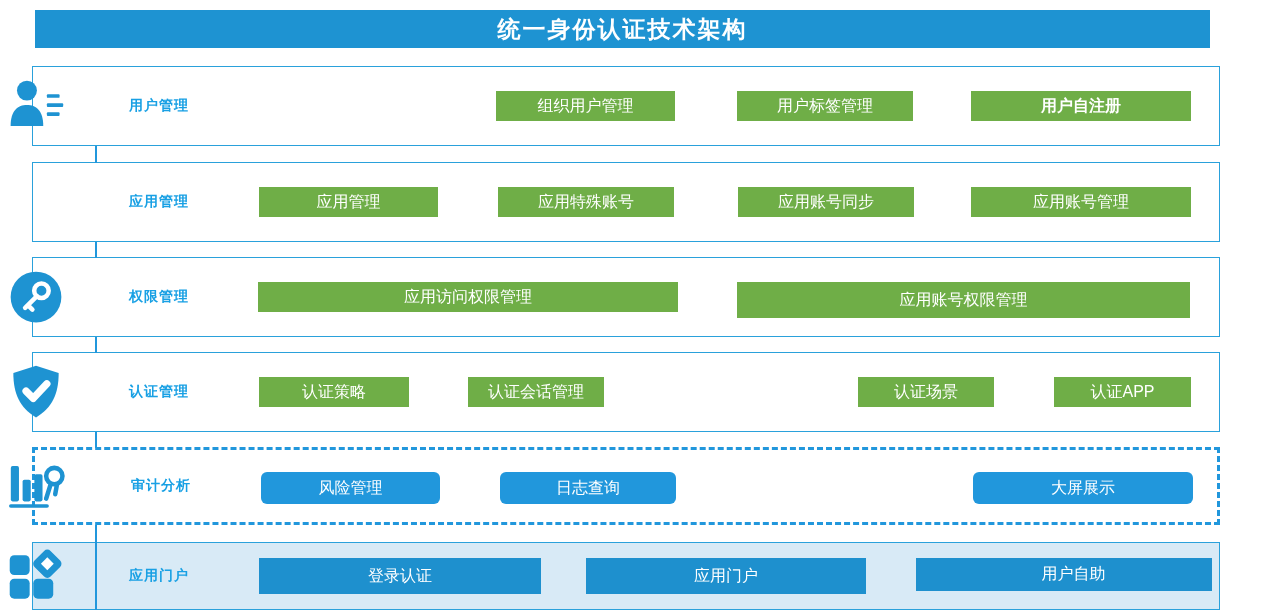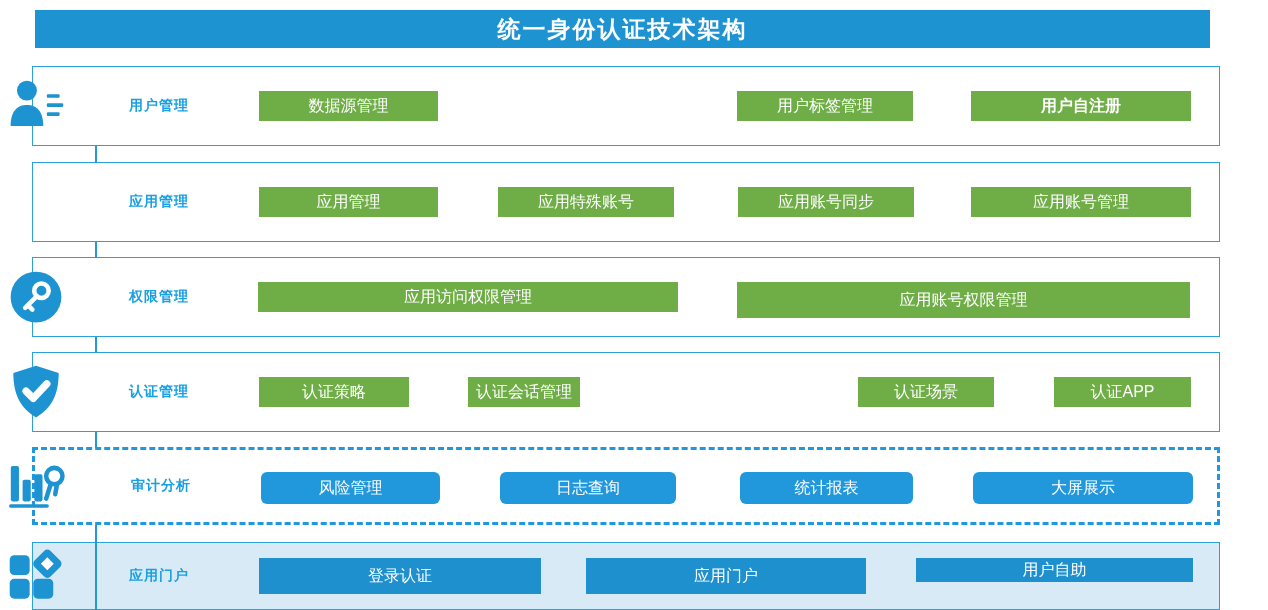--- a/index.html
+++ b/index.html
@@ -57,21 +57,21 @@
             <g fill="#1E93D2">
               <circle cx="22" cy="15" r="11"></circle>
               <path d="M4 54 C4 37 12 31 22 31 C32 31 40 37 40 54 Z"></path>
               <rect x="44" y="19" width="14" height="4" rx="1"></rect>
               <rect x="44" y="29" width="18" height="4" rx="1"></rect>
               <rect x="44" y="39" width="14" height="4" rx="1"></rect>
             </g>
           </svg>
         </span>
         <div class="row-label">用户管理</div>
-        <div class="btn green" style="left: 226px; width: 179px; height: 30px; top: 24px;">数据源管理</div>
+        <div class="btn green" style="left: 463px; width: 179px; height: 30px; top: 24px;">组织用户管理</div>
         <div class="btn green" style="left: 704px; width: 176px; height: 30px; top: 24px;">用户标签管理</div>
         <div class="btn green" style="left: 938px; width: 220px; height: 30px; top: 24px; font-weight: bold;">用户自注册</div>
       </div>
       <div class="row solid" style="top: 162px; height: 80px;">
         <div class="row-label">应用管理</div>
         <div class="btn green" style="left: 226px; width: 179px; height: 30px; top: 24px;">应用管理</div>
         <div class="btn green" style="left: 465px; width: 176px; height: 30px; top: 24px;">应用特殊账号</div>
         <div class="btn green" style="left: 705px; width: 176px; height: 30px; top: 24px;">应用账号同步</div>
         <div class="btn green" style="left: 938px; width: 220px; height: 30px; top: 24px;">应用账号管理</div>
       </div>
@@ -89,59 +89,58 @@
       </div>
       <div class="row solid" style="top: 352px; height: 80px;">
         <span class="row-icon">
           <svg viewBox="0 0 64 64">
             <path d="M32 3 L57 11 C57 34 50 49 32 60 C14 49 7 34 7 11 Z" fill="#1E93D2"></path>
             <path d="M21 31 L29 39 L44 23" stroke="#ffffff" stroke-width="8" fill="none" stroke-linecap="round" stroke-linejoin="round"></path>
           </svg>
         </span>
         <div class="row-label">认证管理</div>
         <div class="btn green" style="left: 226px; width: 150px; height: 30px; top: 24px;">认证策略</div>
-        <div class="btn green" style="left: 435px; width: 112px; height: 30px; top: 24px;">认证会话管理</div>
+        <div class="btn green" style="left: 435px; width: 136px; height: 30px; top: 24px;">认证会话管理</div>
         <div class="btn green" style="left: 825px; width: 136px; height: 30px; top: 24px;">认证场景</div>
         <div class="btn green" style="left: 1021px; width: 137px; height: 30px; top: 24px;">认证APP</div>
       </div>
       <div class="row dashed" style="top: 447px; height: 78px;">
         <span class="row-icon">
           <svg viewBox="0 0 64 64">
             <g fill="#1E93D2">
               <rect x="2" y="10" width="9" height="39" rx="2"></rect>
               <rect x="15" y="25" width="9" height="24" rx="2"></rect>
               <rect x="28" y="19" width="9" height="30" rx="2"></rect>
               <rect x="0" y="52" width="44" height="4" rx="2"></rect>
             </g>
             <circle cx="50" cy="21" r="9" stroke="#1E93D2" stroke-width="5" fill="none"></circle>
             <path d="M46 30 L41 46 M53 30 L51 41" stroke="#1E93D2" stroke-width="5" fill="none" stroke-linecap="round"></path>
           </svg>
         </span>
         <div class="row-label">审计分析</div>
         <div class="btn blue" style="left: 226px; width: 179px; height: 32px; top: 22px;">风险管理</div>
         <div class="btn blue" style="left: 465px; width: 176px; height: 32px; top: 22px;">日志查询</div>
-        <div class="btn blue" style="left: 705px; width: 173px; height: 32px; top: 22px;">统计报表</div>
         <div class="btn blue" style="left: 938px; width: 220px; height: 32px; top: 22px;">大屏展示</div>
       </div>
       <div class="row filled" style="top: 542px; height: 68px;">
         <span class="row-icon">
           <svg viewBox="0 0 64 64">
             <g fill="#1E93D2">
               <rect x="3" y="9" width="22" height="22" rx="5"></rect>
               <rect x="3" y="35" width="22" height="22" rx="5"></rect>
               <rect x="29" y="35" width="22" height="22" rx="5"></rect>
               <rect x="32" y="6" width="25" height="25" rx="5" transform="rotate(45 44.5 18.5)"></rect>
             </g>
             <rect x="39.5" y="13.5" width="10" height="10" fill="#ffffff" transform="rotate(45 44.5 18.5)"></rect>
           </svg>
         </span>
         <div class="row-label">应用门户</div>
         <div class="btn deep" style="left: 226px; width: 282px; height: 36px; top: 15px;">登录认证</div>
         <div class="btn deep" style="left: 553px; width: 280px; height: 36px; top: 15px;">应用门户</div>
-        <div class="btn deep" style="left: 883px; width: 277px; height: 24px; top: 15px;">用户自助</div>
+        <div class="btn deep" style="left: 883px; width: 277px; height: 33px; top: 15px; padding-left: 19px;">用户自助</div>
       </div>
     </div>
 <div class="spine" style="top: 146px; height: 17px;"></div>
     <div class="spine" style="top: 242px; height: 16px;"></div>
     <div class="spine" style="top: 337px; height: 16px;"></div>
     <div class="spine" style="top: 432px; height: 16px;"></div>
     <div class="spine" style="top: 525px; height: 18px;"></div>
     <div class="spine" style="top: 543px; height: 67px;"></div>
   </div>
 

